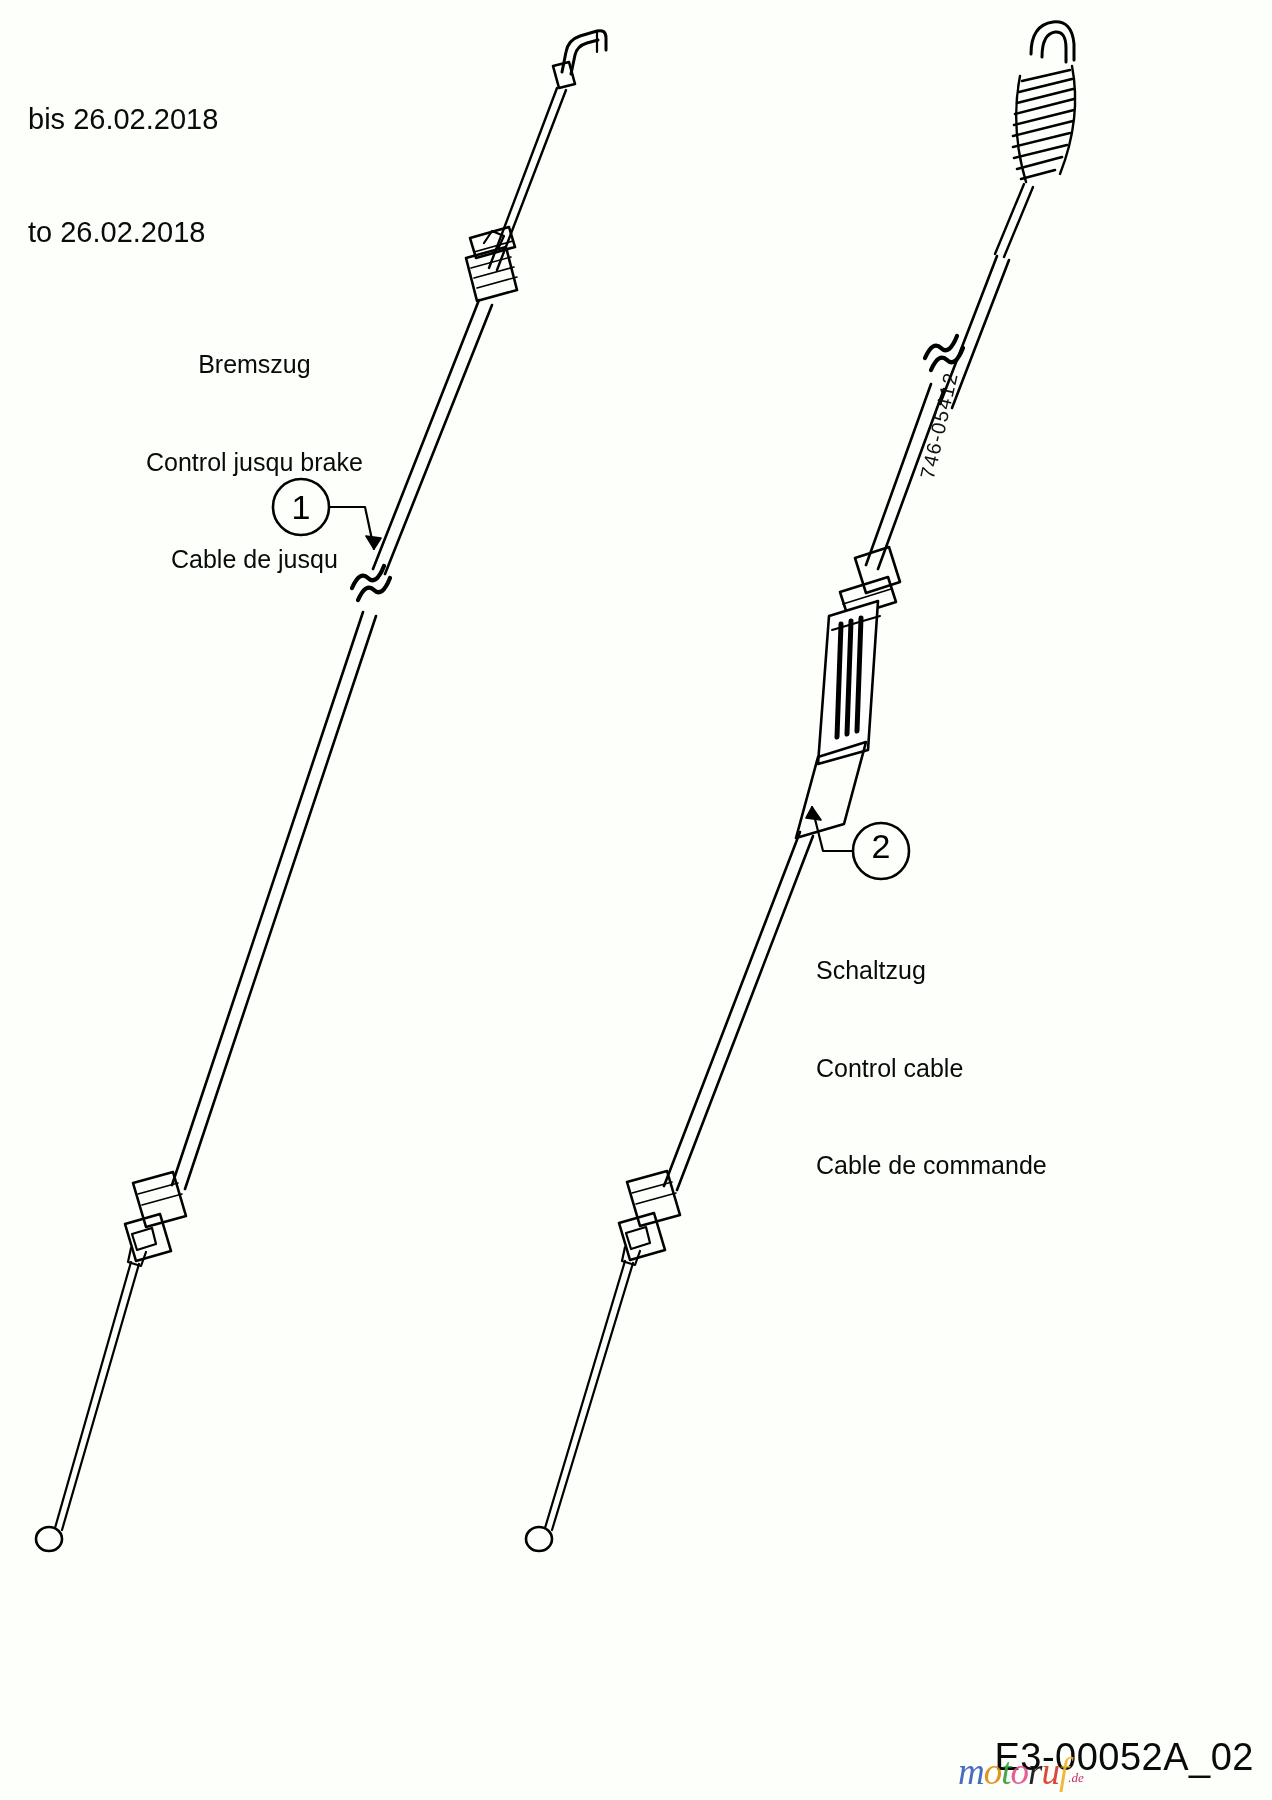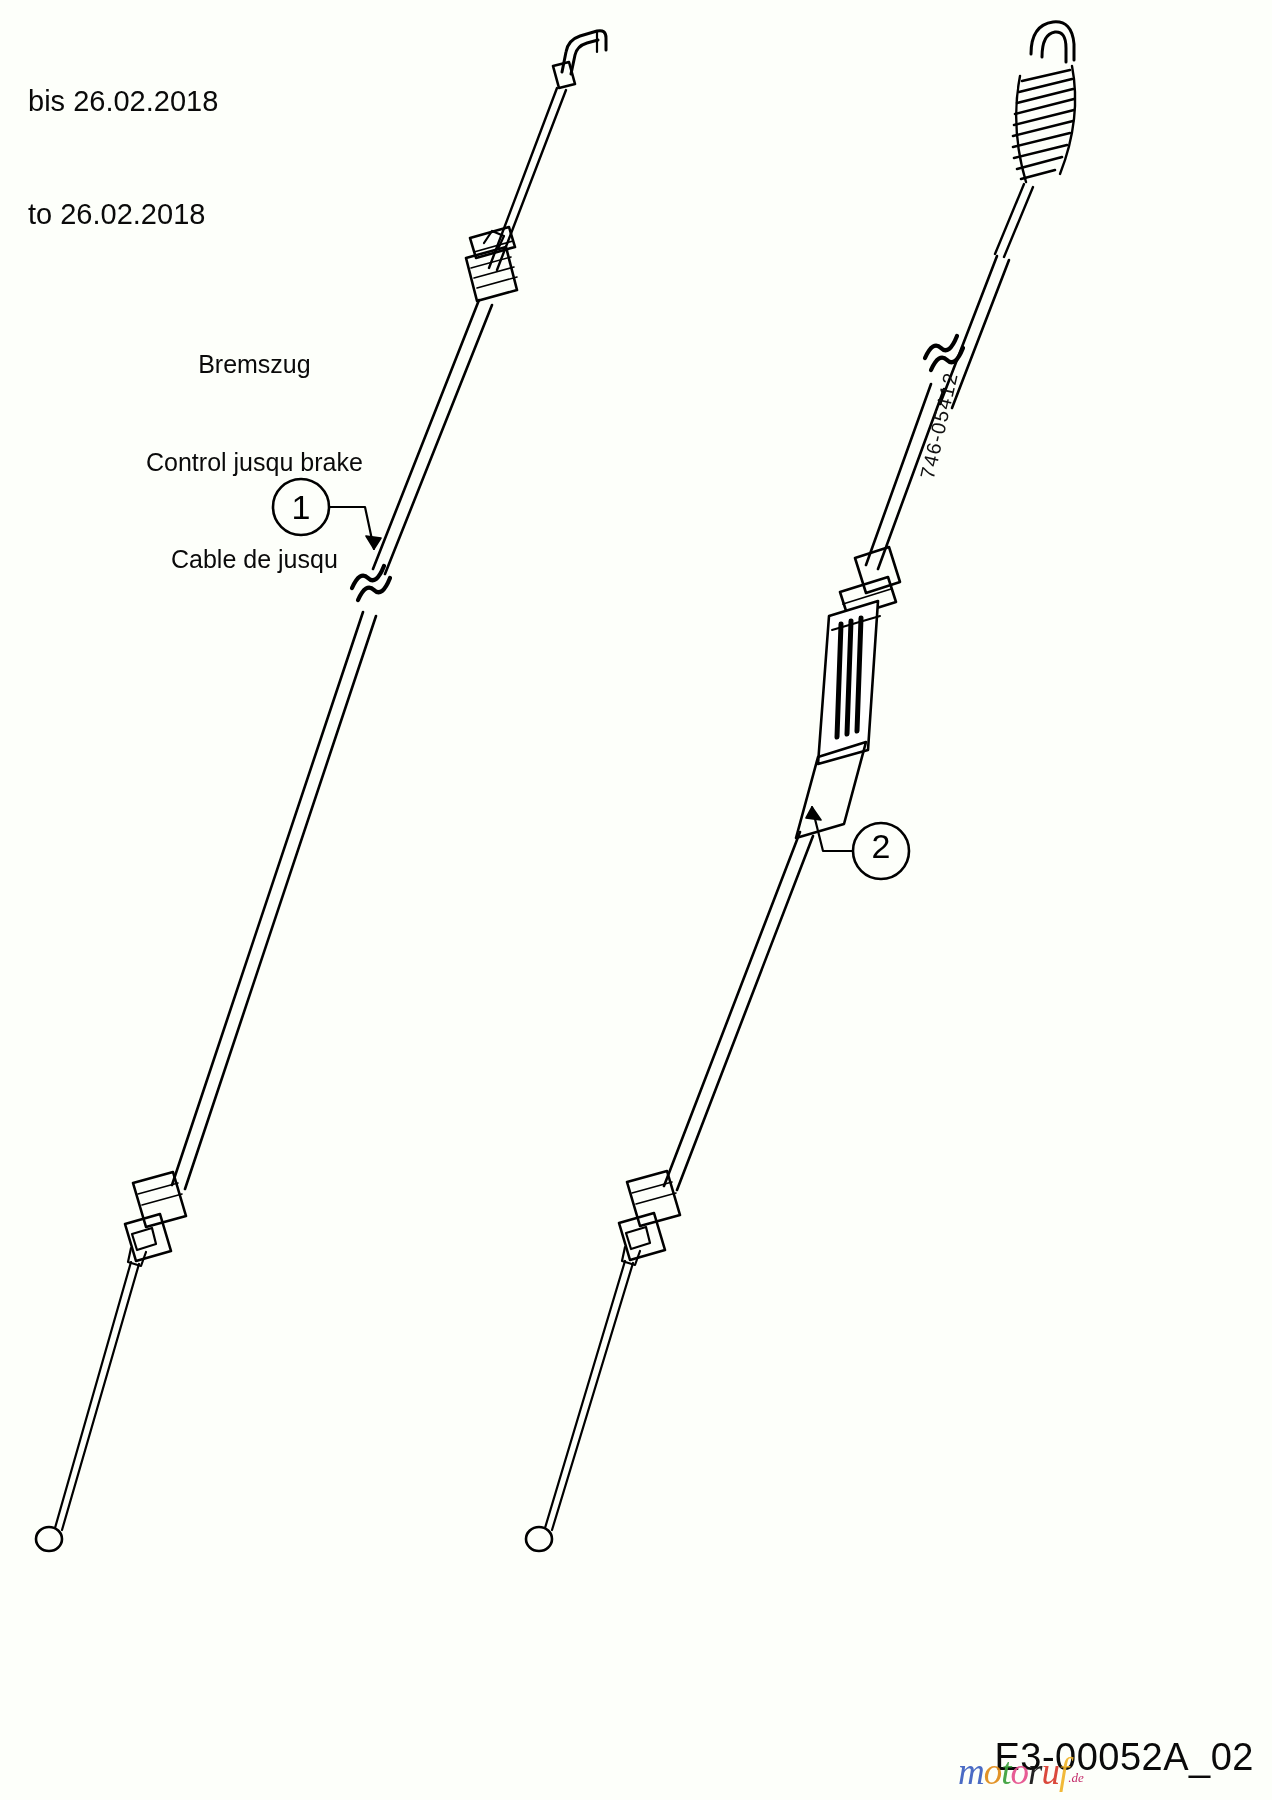--- a/index.html
+++ b/index.html
@@ -26,21 +26,21 @@
     height: 1800px;
   }
   .txt {
     position: absolute;
     white-space: pre;
     line-height: 1.30;
     color: #0a0a0a;
   }
   #header-block {
     left: 28px;
-    top: 8px;
+    top: 26px;
     font-size: 29px;
   }
   #label-brake {
     left: 146px;
     top: 283px;
     font-size: 25px;
     text-align: center;
   }
   #label-control {
     left: 816px;
@@ -247,20 +247,25 @@
     <div>bis 26.02.2018</div>
     <div>to 26.02.2018</div>
   </div>
 
   <div class="txt" id="label-brake">
     <div>Bremszug</div>
     <div>Control jusqu brake</div>
     <div>Cable de jusqu</div>
   </div>
 
+  <div class="txt" id="label-control">
+    <div>Schaltzug</div>
+    <div>Control cable</div>
+    <div>Cable de commande</div>
+  </div>
 
   <div class="callout-num" id="callout-1-num">1</div>
   <div class="callout-num" id="callout-2-num">2</div>
 
   <div class="partno" id="partno-1">746-05412</div>
 
   <div class="txt" id="drawing-number">E3-00052A_02</div>
 
   <div class="wm">
     <span class="s1">m</span><span class="s2">o</span><span class="s3">t</span><span class="s4">o</span><span class="s5">r</span><span class="s6">u</span><span class="s7">f</span><span class="tail">.de</span>

